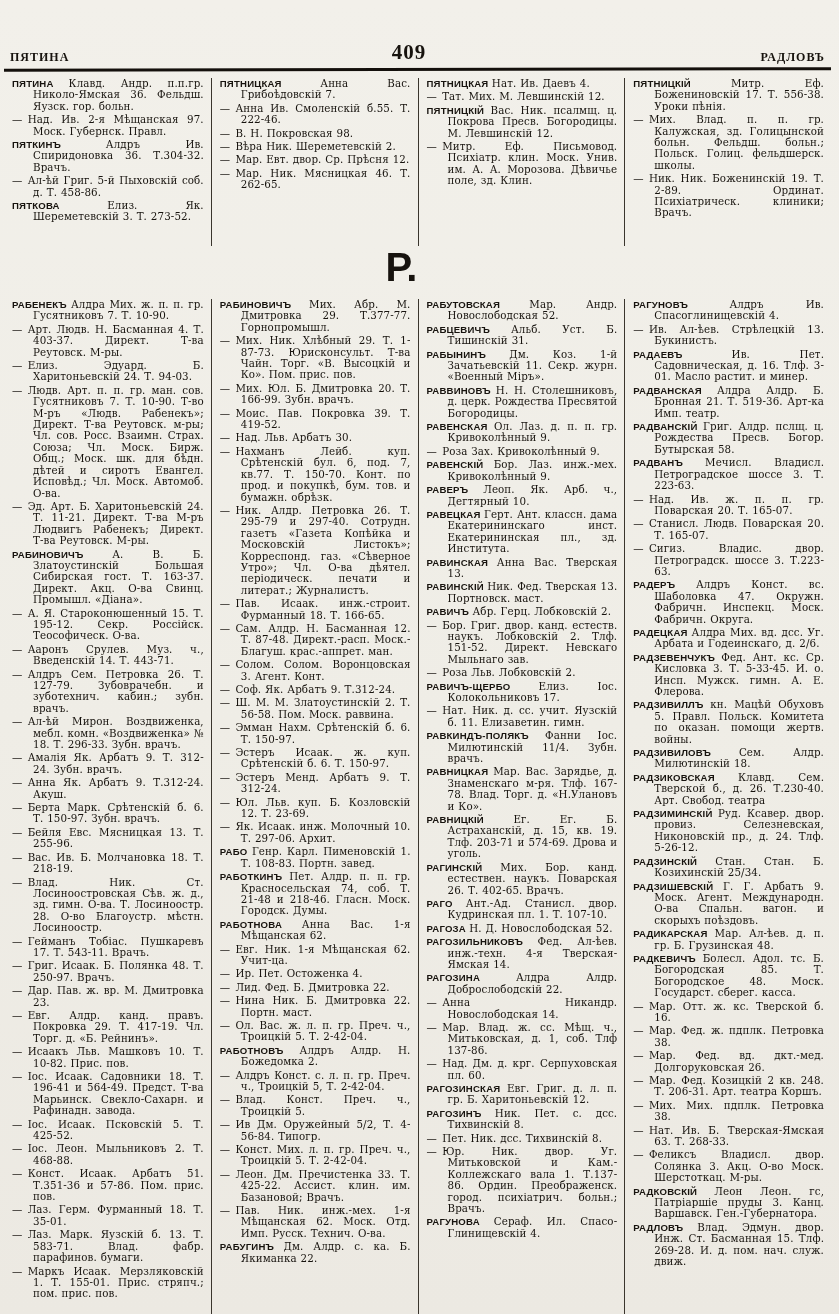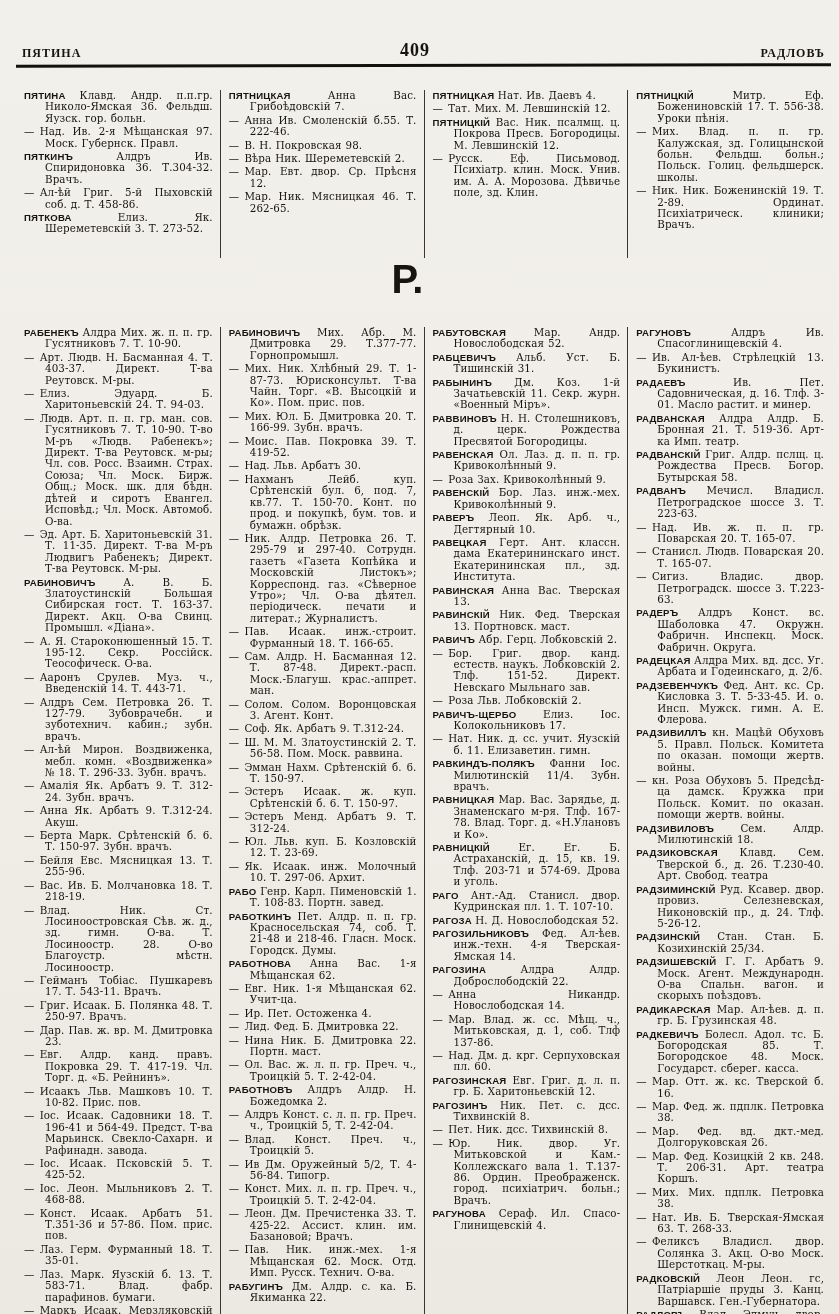--- a/index.html
+++ b/index.html
@@ -7,46 +7,46 @@
     width:839px;height:1314px;
     background:#e9e7e1;
     font-family:"DejaVu Serif","Liberation Serif",serif;
     color:#17130e;
     overflow:hidden;
   }
   .page{
     width:839px;height:1314px;
     background:linear-gradient(180deg,#f2f0ea 0%,#efede6 55%,#ece9e2 100%);
     box-sizing:border-box;
-    padding:40px 8px 0 16px;
+    padding:40px 8px 0 4px;
     position:relative;
   }
   
   .runhead{
     display:flex;justify-content:space-between;align-items:flex-end;
     padding:0 6px 2px 6px;
   }
   .guide{
     font-family:"Liberation Serif","DejaVu Serif",serif;
     font-weight:700;font-size:12px;letter-spacing:1px;
   }
   .pageno{
     font-family:"Liberation Serif","DejaVu Serif",serif;
-    font-weight:700;font-size:18px;letter-spacing:1px;
+    font-weight:700;font-size:21px;letter-spacing:1px;
     transform:translateX(-6px);
   }
   .headrule{
     height:3px;background:#14100c;border:0;margin:1px 0 0 0;
     transform:rotate(-0.12deg);
   }
   
   .colblock{
     display:grid;
     grid-template-columns:1fr 1fr 1fr 1fr;
-    margin-top:23px;
+    margin-top:7px;
   }
   .col{
     padding:0 7px 0 8px;
     box-sizing:border-box;
     overflow:hidden;
   }
   .col + .col{border-left:1px solid #3a352d;}
   .top-block{min-height:168px;}
   .main-block{height:1020px;}
   
@@ -102,38 +102,38 @@
         <p class="entry">— Анна Ив. Смоленскій б.55. Т. 222-46.</p>
         <p class="entry">— В. Н. Покровская 98.</p>
         <p class="entry">— Вѣра Ник. Шереметевскій 2.</p>
         <p class="entry">— Мар. Евт. двор. Ср. Прѣсня 12.</p>
         <p class="entry">— Мар. Ник. Мясницкая 46. Т. 262-65.</p>
       </div>
     <div class="col">
         <p class="entry"><b class="hw">ПЯТНИЦКАЯ </b>Нат. Ив. Даевъ 4.</p>
         <p class="entry">— Тат. Мих. М. Левшинскій 12.</p>
         <p class="entry"><b class="hw">ПЯТНИЦКІЙ </b>Вас. Ник. псалмщ. ц. Покрова Пресв. Богородицы. М. Левшинскій 12.</p>
-        <p class="entry">— Русск. Еф. Письмовод. Психіатр. клин. Моск. Унив. им. А. А. Морозова. Дѣвичье поле, зд. Клин.</p>
+        <p class="entry">— Митр. Еф. Письмовод. Психіатр. клин. Моск. Унив. им. А. А. Морозова. Дѣвичье поле, зд. Клин.</p>
       </div>
     <div class="col">
         <p class="entry"><b class="hw">ПЯТНИЦКІЙ </b>Митр. Еф. Божениновскій 17. Т. 556-38. Уроки пѣнія.</p>
         <p class="entry">— Мих. Влад. п. п. гр. Калужская, зд. Голицынской больн. Фельдш. больн.; Польск. Голиц. фельдшерск. школы.</p>
         <p class="entry">— Ник. Ник. Боженинскій 19. Т. 2-89. Ординат. Психіатрическ. клиники; Врачъ.</p>
       </div>
   </div>
 
   <div class="section-letter">Р.</div>
 
   <div class="colblock main-block">
     <div class="col">
         <p class="entry"><b class="hw">РАБЕНЕКЪ </b>Алдра Мих. ж. п. п. гр. Гусятниковъ 7. Т. 10-90.</p>
         <p class="entry">— Арт. Людв. Н. Басманная 4. Т. 403-37. Директ. Т-ва Реутовск. М-ры.</p>
         <p class="entry">— Елиз. Эдуард. Б. Харитоньевскій 24. Т. 94-03.</p>
         <p class="entry">— Людв. Арт. п. п. гр. ман. сов. Гусятниковъ 7. Т. 10-90. Т-во М-ръ «Людв. Рабенекъ»; Директ. Т-ва Реутовск. м-ры; Чл. сов. Росс. Взаимн. Страх. Союза; Чл. Моск. Бирж. Общ.; Моск. шк. для бѣдн. дѣтей и сиротъ Евангел. Исповѣд.; Чл. Моск. Автомоб. О-ва.</p>
-        <p class="entry">— Эд. Арт. Б. Харитоньевскій 31. Т. 11-35. Директ. Т-ва М-ръ Людвигъ Рабенекъ; Директ. Т-ва Реутовск. М-ры.</p>
+        <p class="entry">— Эд. Арт. Б. Харитоньевскій 24. Т. 11-21. Директ. Т-ва М-ръ Людвигъ Рабенекъ; Директ. Т-ва Реутовск. М-ры.</p>
         <p class="entry"><b class="hw">РАБИНОВИЧЪ </b>А. В. Б. Златоустинскій Большая Сибирская гост. Т. 163-37. Директ. Акц. О-ва Свинц. Промышл. «Діана».</p>
         <p class="entry">— А. Я. Староконюшенный 15. Т. 195-12. Секр. Россійск. Теософическ. О-ва.</p>
         <p class="entry">— Ааронъ Срулев. Муз. ч., Введенскій 14. Т. 443-71.</p>
         <p class="entry">— Алдръ Сем. Петровка 26. Т. 127-79. Зубоврачебн. и зуботехнич. кабин.; зубн. врачъ.</p>
         <p class="entry">— Ал-ѣй Мирон. Воздвиженка, мебл. комн. «Воздвиженка» № 18. Т. 296-33. Зубн. врачъ.</p>
         <p class="entry">— Амалія Як. Арбатъ 9. Т. 312-24. Зубн. врачъ.</p>
         <p class="entry">— Анна Як. Арбатъ 9. Т.312-24. Акуш.</p>
         <p class="entry">— Берта Марк. Срѣтенскій б. 6. Т. 150-97. Зубн. врачъ.</p>
         <p class="entry">— Бейля Евс. Мясницкая 13. Т. 255-96.</p>
         <p class="entry">— Вас. Ив. Б. Молчановка 18. Т. 218-19.</p>
@@ -199,20 +199,21 @@
         <p class="entry"><b class="hw">РАВИНСКАЯ </b>Анна Вас. Тверская 13.</p>
         <p class="entry"><b class="hw">РАВИНСКІЙ </b>Ник. Фед. Тверская 13. Портновск. маст.</p>
         <p class="entry"><b class="hw">РАВИЧЪ </b>Абр. Герц. Лобковскій 2.</p>
         <p class="entry">— Бор. Григ. двор. канд. естеств. наукъ. Лобковскій 2. Тлф. 151-52. Директ. Невскаго Мыльнаго зав.</p>
         <p class="entry">— Роза Льв. Лобковскій 2.</p>
         <p class="entry"><b class="hw">РАВИЧЪ-ЩЕРБО </b>Елиз. Іос. Колокольниковъ 17.</p>
         <p class="entry">— Нат. Ник. д. сс. учит. Яузскій б. 11. Елизаветин. гимн.</p>
         <p class="entry"><b class="hw">РАВКИНДЪ-ПОЛЯКЪ </b>Фанни Іос. Милютинскій 11/4. Зубн. врачъ.</p>
         <p class="entry"><b class="hw">РАВНИЦКАЯ </b>Мар. Вас. Зарядье, д. Знаменскаго м-ря. Тлф. 167-78. Влад. Торг. д. «Н.Улановъ и Ко».</p>
         <p class="entry"><b class="hw">РАВНИЦКІЙ </b>Ег. Ег. Б. Астраханскій, д. 15, кв. 19. Тлф. 203-71 и 574-69. Дрова и уголь.</p>
+        <p class="entry"><b class="hw">РАГИНСКІЙ </b>Мих. Бор. канд. естествен. наукъ. Поварская 26. Т. 402-65. Врачъ.</p>
         <p class="entry"><b class="hw">РАГО </b>Ант.-Ад. Станисл. двор. Кудринская пл. 1. Т. 107-10.</p>
         <p class="entry"><b class="hw">РАГОЗА </b>Н. Д. Новослободская 52.</p>
         <p class="entry"><b class="hw">РАГОЗИЛЬНИКОВЪ </b>Фед. Ал-ѣев. инж.-техн. 4-я Тверская-Ямская 14.</p>
         <p class="entry"><b class="hw">РАГОЗИНА </b>Алдра Алдр. Доброслободскій 22.</p>
         <p class="entry">— Анна Никандр. Новослободская 14.</p>
         <p class="entry">— Мар. Влад. ж. сс. Мѣщ. ч., Митьковская, д. 1, соб. Тлф 137-86.</p>
         <p class="entry">— Над. Дм. д. крг. Серпуховская пл. 60.</p>
         <p class="entry"><b class="hw">РАГОЗИНСКАЯ </b>Евг. Григ. д. л. п. гр. Б. Харитоньевскій 12.</p>
         <p class="entry"><b class="hw">РАГОЗИНЪ </b>Ник. Пет. с. дсс. Тихвинскій 8.</p>
         <p class="entry">— Пет. Ник. дсс. Тихвинскій 8.</p>
@@ -226,21 +227,20 @@
         <p class="entry"><b class="hw">РАДВАНСКАЯ </b>Алдра Алдр. Б. Бронная 21. Т. 519-36. Арт-ка Имп. театр.</p>
         <p class="entry"><b class="hw">РАДВАНСКІЙ </b>Григ. Алдр. пслщ. ц. Рождества Пресв. Богор. Бутырская 58.</p>
         <p class="entry"><b class="hw">РАДВАНЪ </b>Мечисл. Владисл. Петроградское шоссе 3. Т. 223-63.</p>
         <p class="entry">— Над. Ив. ж. п. п. гр. Поварская 20. Т. 165-07.</p>
         <p class="entry">— Станисл. Людв. Поварская 20. Т. 165-07.</p>
         <p class="entry">— Сигиз. Владис. двор. Петроградск. шоссе 3. Т.223-63.</p>
         <p class="entry"><b class="hw">РАДЕРЪ </b>Алдръ Конст. вс. Шаболовка 47. Окружн. Фабричн. Инспекц. Моск. Фабричн. Округа.</p>
         <p class="entry"><b class="hw">РАДЕЦКАЯ </b>Алдра Мих. вд. дсс. Уг. Арбата и Годеинскаго, д. 2/6.</p>
         <p class="entry"><b class="hw">РАДЗЕВЕНЧУКЪ </b>Фед. Ант. кс. Ср. Кисловка 3. Т. 5-33-45. И. о. Инсп. Мужск. гимн. А. Е. Флерова.</p>
         <p class="entry"><b class="hw">РАДЗИВИЛЛЪ </b>кн. Мацѣй Обуховъ 5. Правл. Польск. Комитета по оказан. помощи жертв. войны.</p>
-        <p class="entry">— кн. Роза Обуховъ 5. Предсѣд-ца дамск. Кружка при Польск. Комит. по оказан. помощи жертв. войны.</p>
         <p class="entry"><b class="hw">РАДЗИВИЛОВЪ </b>Сем. Алдр. Милютинскій 18.</p>
         <p class="entry"><b class="hw">РАДЗИКОВСКАЯ </b>Клавд. Сем. Тверской б., д. 26. Т.230-40. Арт. Свобод. театра</p>
         <p class="entry"><b class="hw">РАДЗИМИНСКІЙ </b>Руд. Ксавер. двор. провиз. Селезневская, Никоновскій пр., д. 24. Тлф. 5-26-12.</p>
         <p class="entry"><b class="hw">РАДЗИНСКІЙ </b>Стан. Стан. Б. Козихинскій 25/34.</p>
         <p class="entry"><b class="hw">РАДЗИШЕВСКІЙ </b>Г. Г. Арбатъ 9. Моск. Агент. Международн. О-ва Спальн. вагон. и скорыхъ поѣздовъ.</p>
         <p class="entry"><b class="hw">РАДИКАРСКАЯ </b>Мар. Ал-ѣев. д. п. гр. Б. Грузинская 48.</p>
         <p class="entry"><b class="hw">РАДКЕВИЧЪ </b>Болесл. Адол. тс. Б. Богородская 85. Т. Богородское 48. Моск. Государст. сберег. касса.</p>
         <p class="entry">— Мар. Отт. ж. кс. Тверской б. 16.</p>
         <p class="entry">— Мар. Фед. ж. пдплк. Петровка 38.</p>
         <p class="entry">— Мар. Фед. вд. дкт.-мед. Долгоруковская 26.</p>

